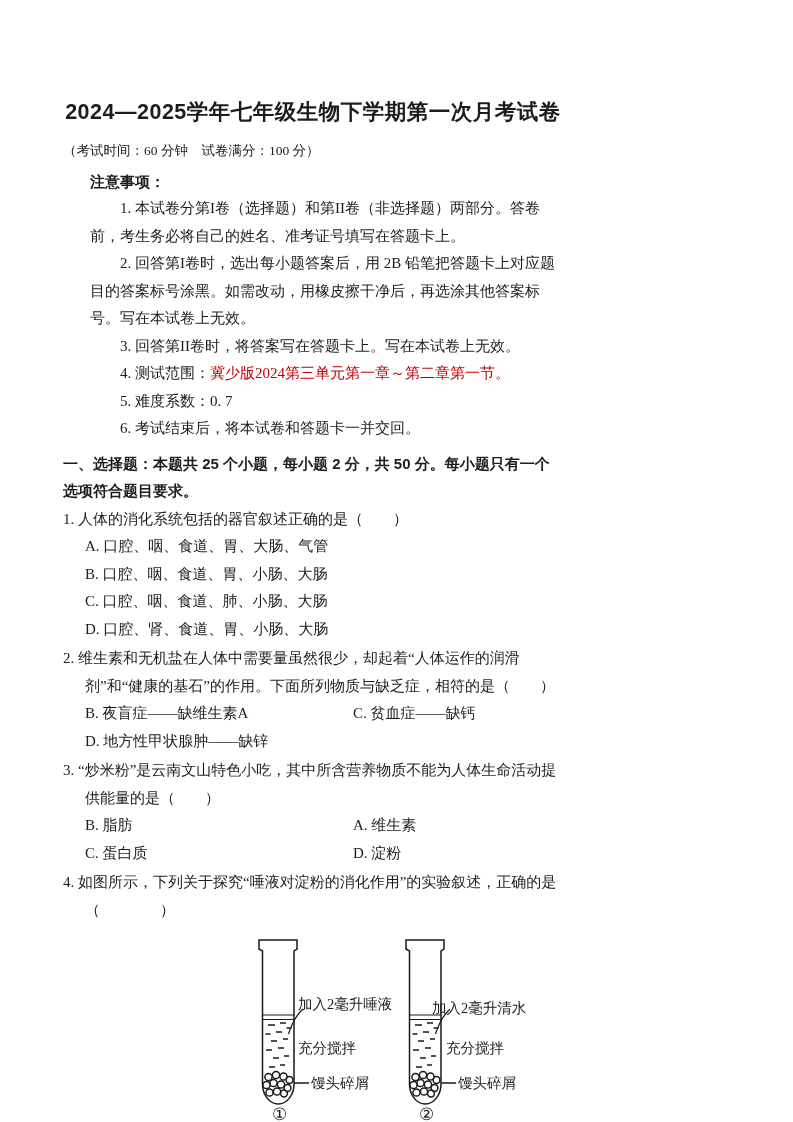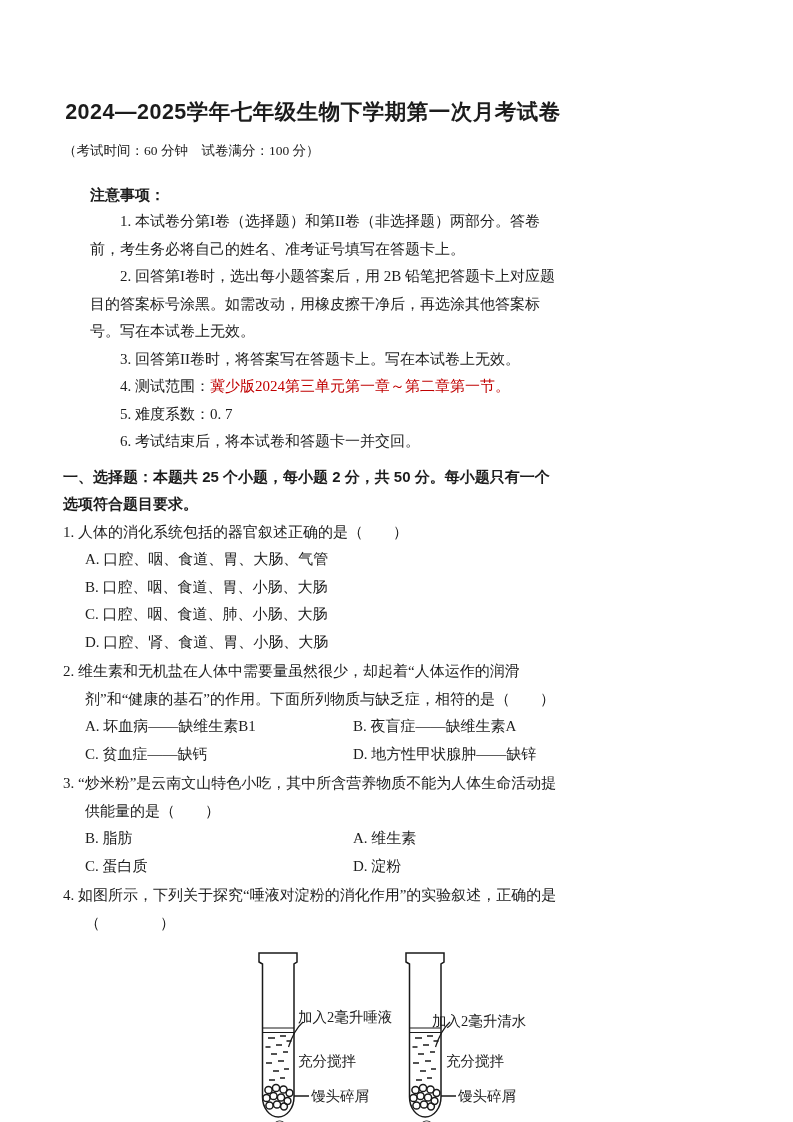--- a/index.html
+++ b/index.html
@@ -7,21 +7,21 @@
     position:relative;width:633px;height:1122px;background:#fff;
     font-family:"Liberation Serif","DejaVu Serif",serif;
     font-size:15px;color:#1c1c1c;box-sizing:border-box;
     padding:97px 70px 0 63px;overflow:hidden;
   }
   .title{
     text-align:center;font-family:"Liberation Sans","DejaVu Sans",sans-serif;
     font-weight:bold;font-size:21.5px;margin:0;letter-spacing:0.5px;
   }
   .subtitle{font-size:13.5px;margin:16px 0 0 0;line-height:18px;}
-  .notices{margin:22px 0 0 27px;}
+  .notices{margin:9px 0 0 27px;}
   .notice-heading{
     font-family:"Liberation Sans","DejaVu Sans",sans-serif;font-weight:bold;
     font-size:15px;line-height:26px;
   }
   .notice-item{margin:0;text-indent:2em;line-height:27.5px;}
   .red{color:var(--accent-red,#c00000);text-align:center;}
   .section-heading{
     font-family:"Liberation Sans","DejaVu Sans",sans-serif;font-weight:bold;
     font-size:15px;margin:7px 0 0 0;line-height:27px;
   }
@@ -61,21 +61,20 @@
       <div class="option">A. 口腔、咽、食道、胃、大肠、气管</div>
       <div class="option">B. 口腔、咽、食道、胃、小肠、大肠</div>
       <div class="option">C. 口腔、咽、食道、肺、小肠、大肠</div>
       <div class="option">D. 口腔、肾、食道、胃、小肠、大肠</div>
     </div>
   </div>
 
   <div class="question">
     <p class="stem"><span>2.</span> <span>维生素和无机盐在人体中需要量虽然很少，却起着“人体运作的润滑剂”和“健康的基石”的作用。下面所列物质与缺乏症，相符的是（　　）</span></p>
     <div class="options two-col">
-      <div class="option">A. 坏血病——缺维生素B1</div>
       <div class="option">B. 夜盲症——缺维生素A</div>
       <div class="option">C. 贫血症——缺钙</div>
       <div class="option">D. 地方性甲状腺肿——缺锌</div>
     </div>
   </div>
 
   <div class="question">
     <p class="stem"><span>3.</span> <span>“炒米粉”是云南文山特色小吃，其中所含营养物质不能为人体生命活动提供能量的是（　　）</span></p>
     <div class="options two-col">
       <div class="option">B. 脂肪</div>

